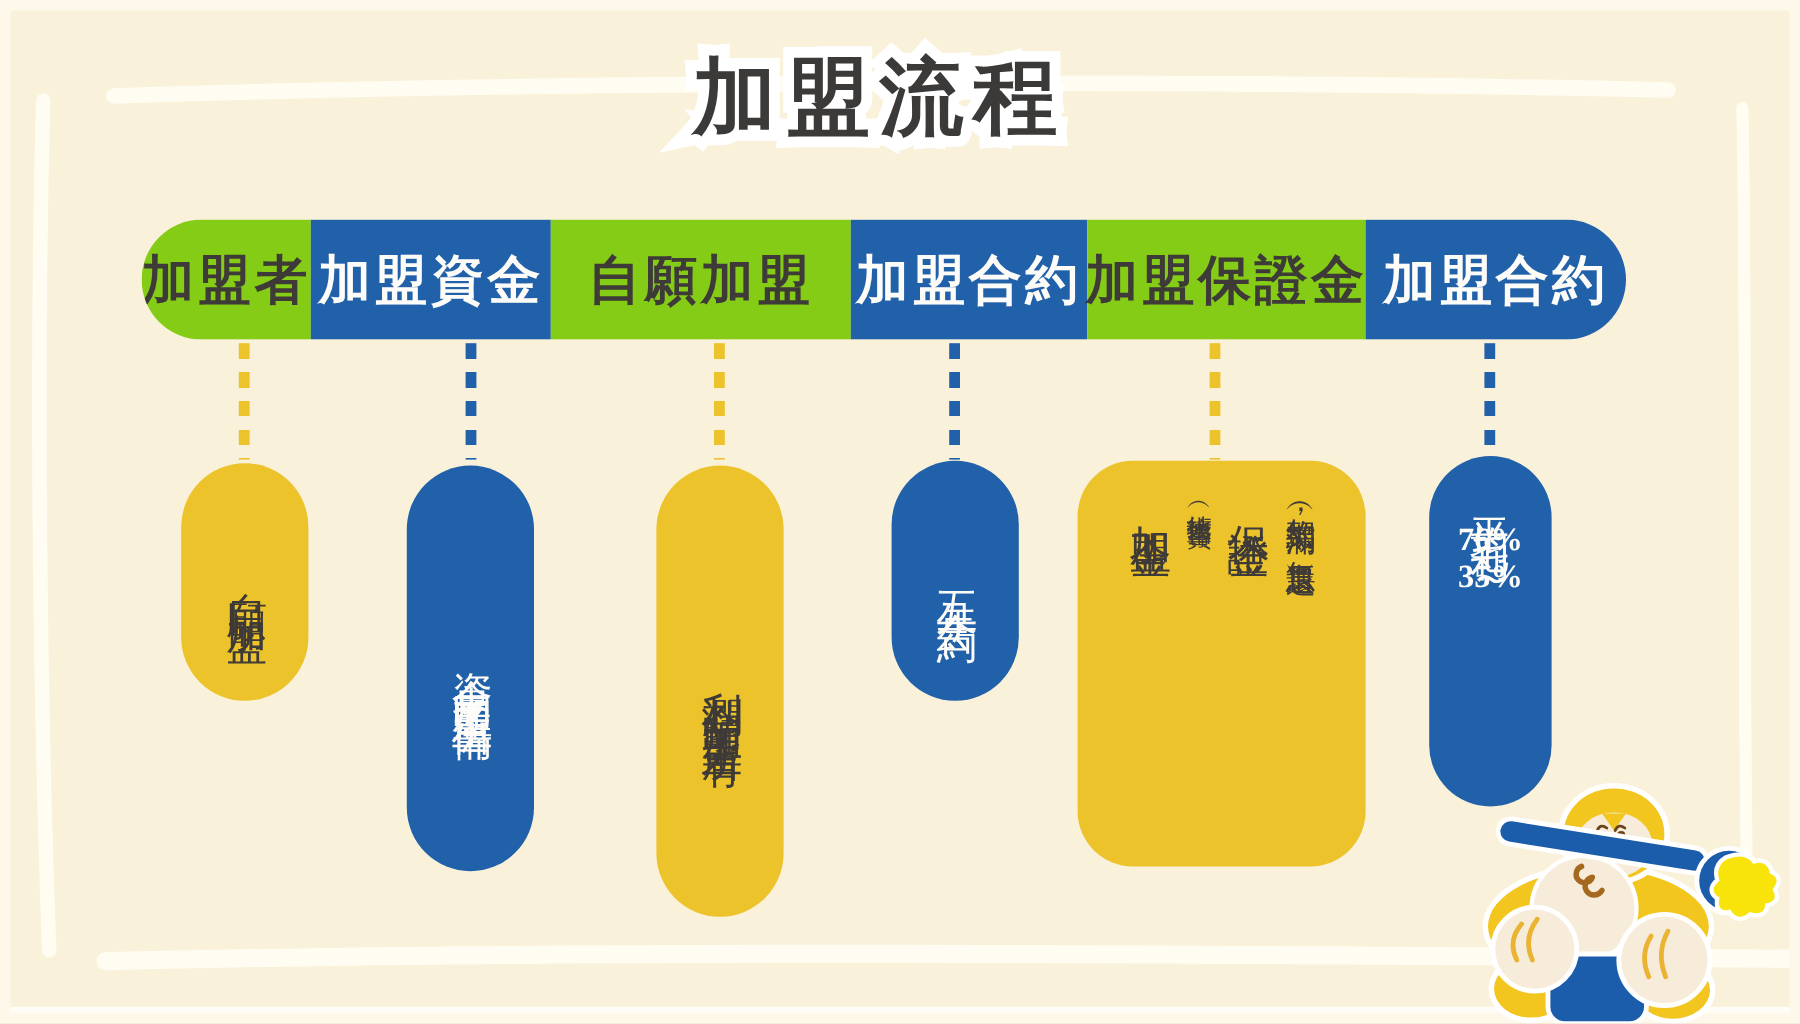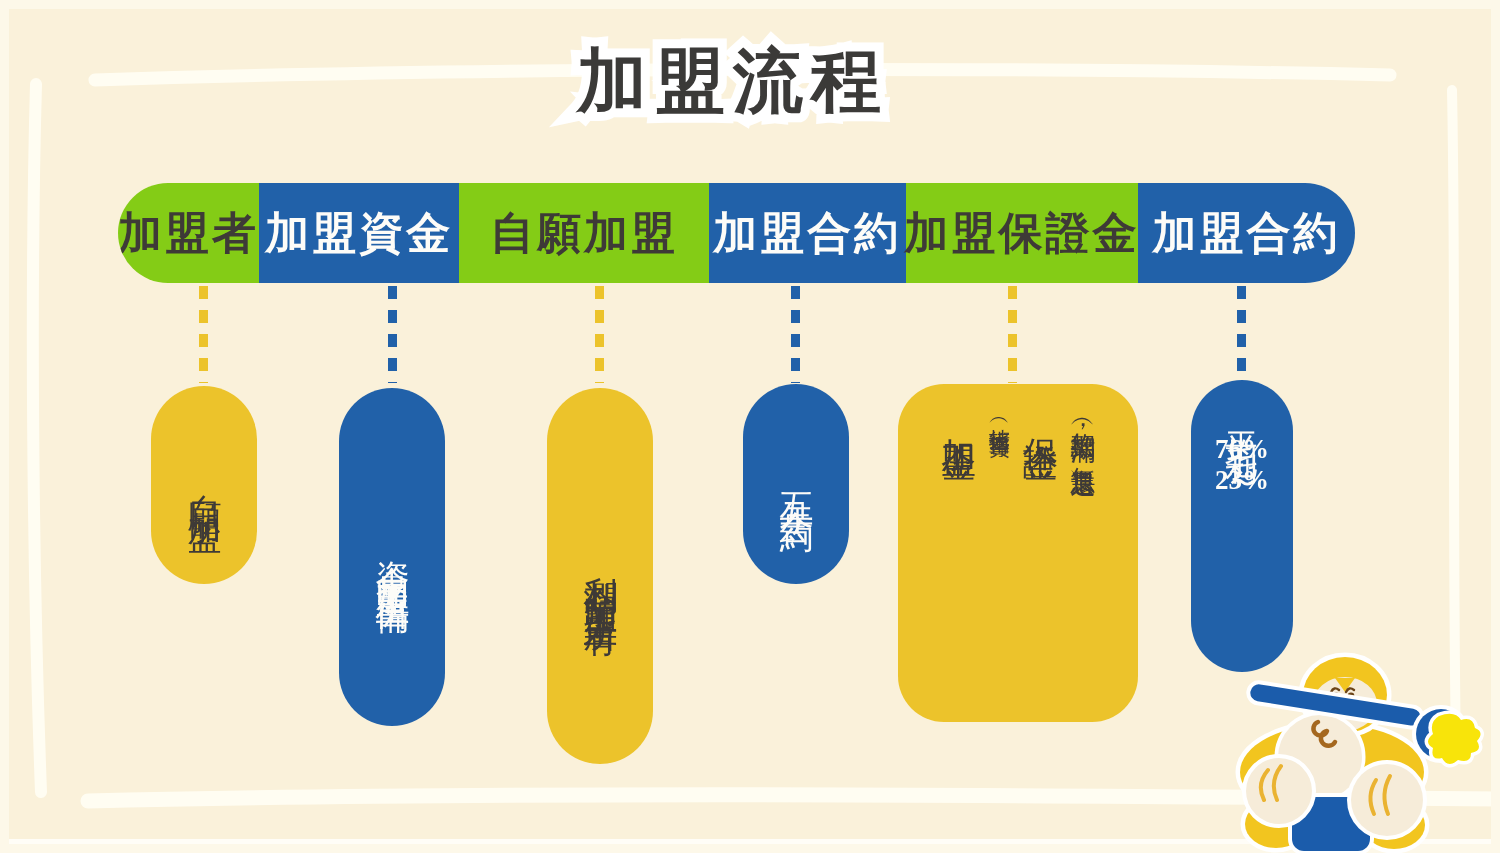--- a/index.html
+++ b/index.html
@@ -136,21 +136,21 @@
       <span class="col sm">（技術指導費）</span>
       <span class="col lg">保證金</span>
       <span class="col md">（契約期滿，無息退還）</span>
     </div>
   </div>
 
   <div class="cap cap6 bbg">
     <span class="vtext">平均毛利</span>
     <span class="num">76%</span>
     <span class="tilde">〜</span>
-    <span class="num">23%</span>
+    <span class="num">35%</span>
   </div>
 
   <svg class="mascot" width="252" height="203" viewBox="0 0 252 203">
     <g stroke-linejoin="round" stroke-linecap="round">
 
       <ellipse cx="42" cy="174" rx="31" ry="24" fill="#f2c51f" stroke="#fff" stroke-width="9" paint-order="stroke"></ellipse>
       <ellipse cx="160" cy="175" rx="31" ry="24" fill="#f2c51f" stroke="#fff" stroke-width="9" paint-order="stroke"></ellipse>
 
       <ellipse cx="98" cy="122" rx="92" ry="48" fill="#f2c51f" stroke="#fff" stroke-width="9" paint-order="stroke"></ellipse>
 

